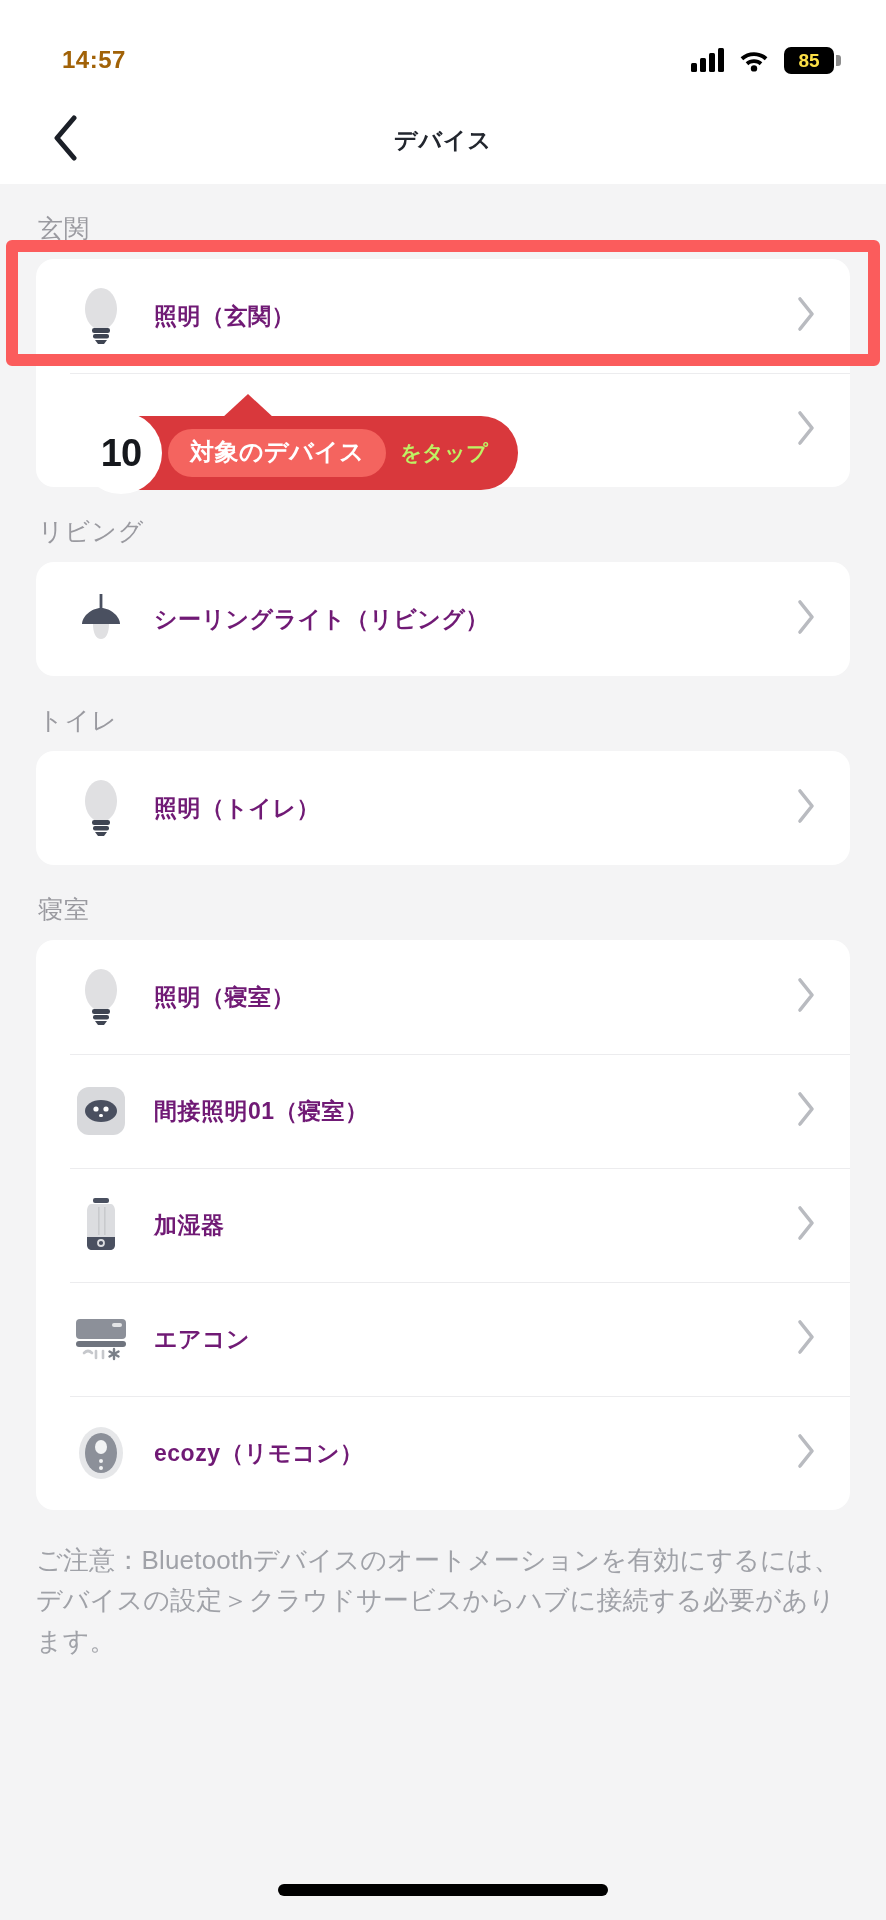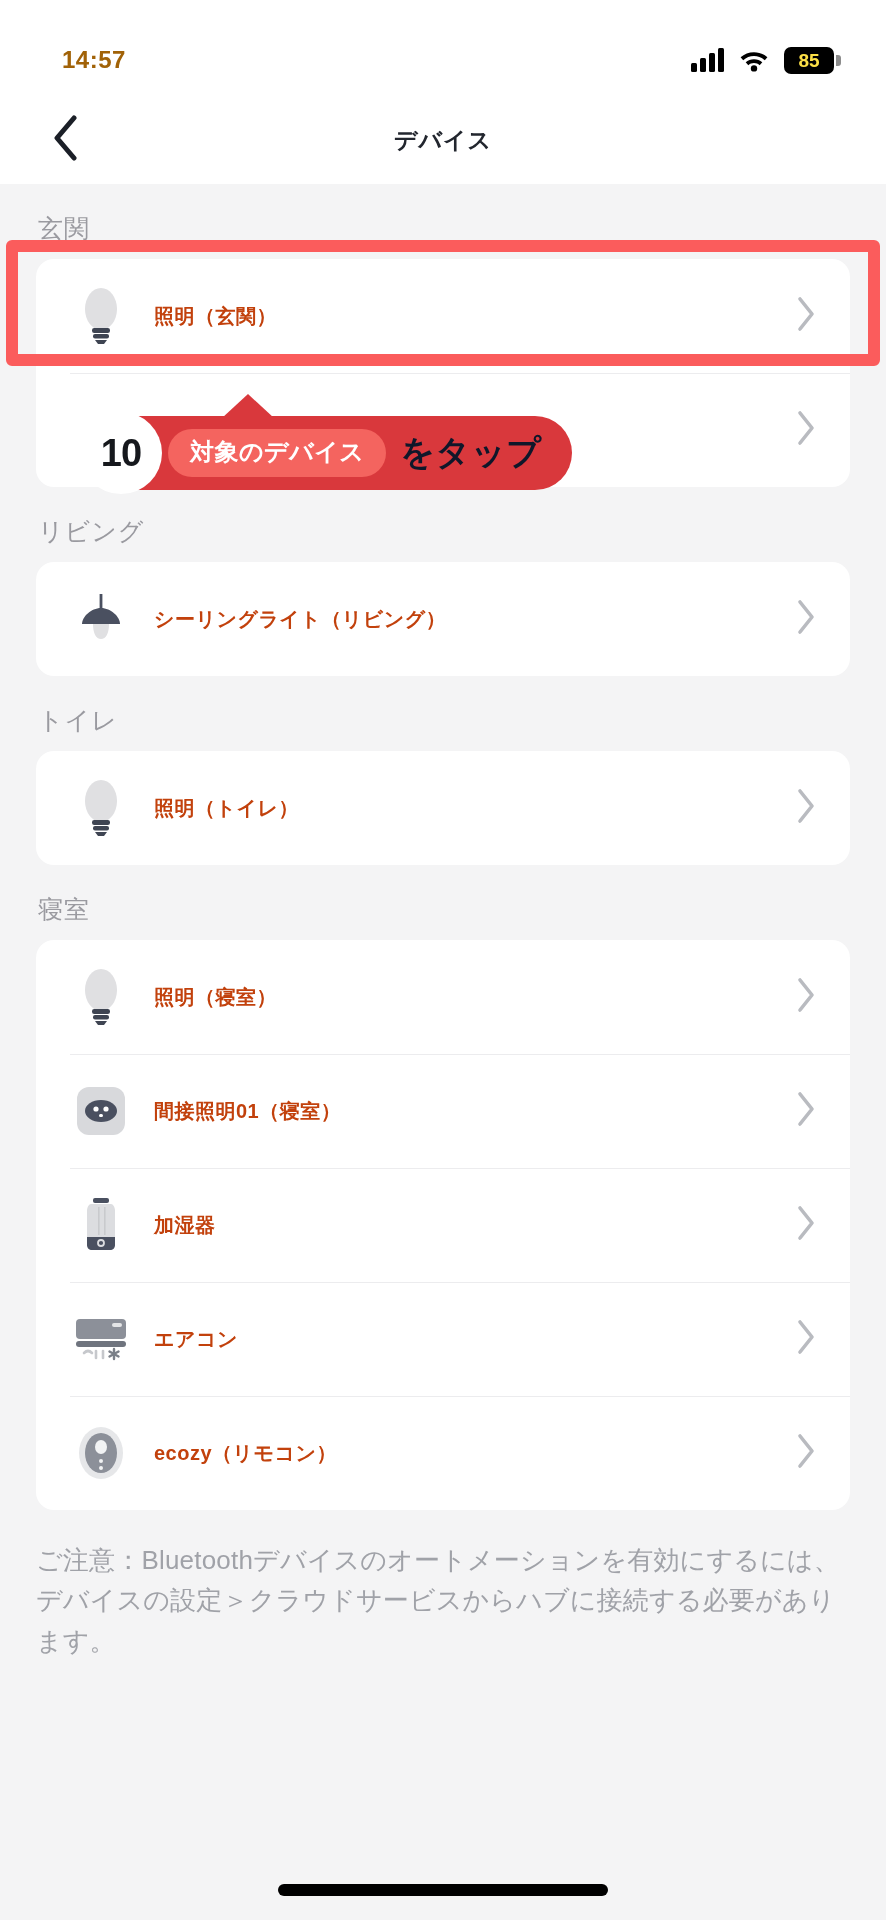--- a/index.html
+++ b/index.html
@@ -97,21 +97,21 @@
     height: 1px; background: #ececee;
   }
   .row-icon {
     width: 62px; height: 62px;
     display: flex; align-items: center; justify-content: center;
     flex: 0 0 62px;
     margin-right: 22px;
   }
   .row-label {
     flex: 1 1 auto;
-    font-size: 20px; font-weight: bold; color: #c2410c;
+    font-size: 23px; font-weight: bold; color: #701a75;
     letter-spacing: 0.5px;
     white-space: nowrap;
   }
   .chev {
     flex: 0 0 auto; color: #b9bbc0;
   }
 
   
   .highlight-box {
     position: absolute;
@@ -156,22 +156,22 @@
   .callout-pill {
     background: #f4645f;
     color: #ffffff;
     font-size: 24px; font-weight: bold;
     border-radius: 30px;
     padding: 7px 22px 9px 22px;
     letter-spacing: 0.5px;
     white-space: nowrap;
   }
   .callout-tail {
-    color: #0f172a;
-    font-size: 34px; font-weight: bold;
+    color: #bef264;
+    font-size: 21px; font-weight: bold;
     margin-left: 14px;
     white-space: nowrap;
     letter-spacing: 0.5px;
   }
 
   
   .footer-note {
     font-size: 26px; color: #a0a2a8;
     line-height: 1.55;
     padding: 30px 36px 0 36px;

